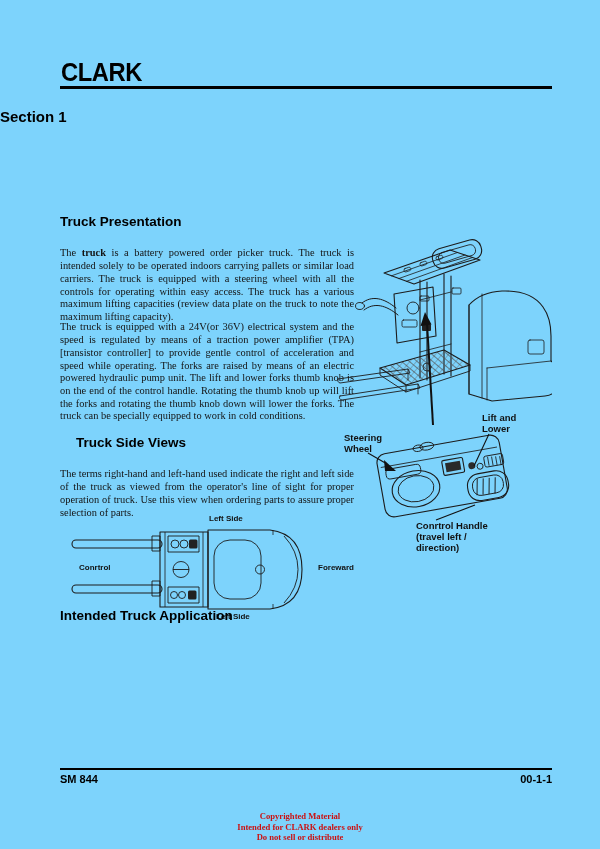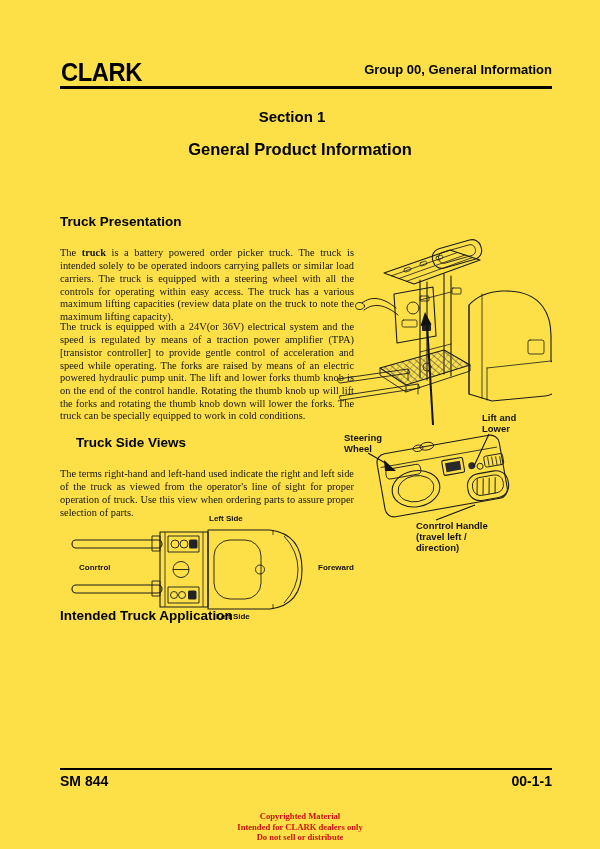--- a/index.html
+++ b/index.html
@@ -1,38 +1,38 @@
 <!DOCTYPE html>
 <html><head>
 <meta charset="utf-8">
 <style>
   html,body { margin:0; padding:0; background:#e8e8e8; }
   .page {
     position:relative; width:600px; height:849px; margin:0 auto;
-    background:#fde047; overflow:hidden;
+    background:#7dd3fc; overflow:hidden;
     font-family:"Liberation Serif", serif; color:#141414;
   }
   .abs { position:absolute; }
 
   
   .logo {
     left:61px; top:57px;
     font-family:"Liberation Sans", sans-serif; font-weight:bold;
     font-size:27px; letter-spacing:-0.5px; color:#000;
     transform:scaleX(0.88) scaleY(0.98); transform-origin:left top;
   }
   .group-title {
     top:62px; right:48px;
     font-family:"Liberation Sans", sans-serif; font-weight:bold;
     font-size:13px; color:#000;
   }
   .header-rule { left:60px; top:86px; width:492px; height:3px; background:#000; }
 
   .section-title {
-    left:0; top:108px; width:584px; text-align:center;
+    left:0; top:108px; width:584px; text-align:left;
     font-family:"Liberation Sans", sans-serif; font-weight:bold; font-size:15px; color:#000;
   }
   .page-title {
     left:0; top:140px; width:600px; text-align:center;
     font-family:"Liberation Sans", sans-serif; font-weight:bold; font-size:16.5px; color:#000;
   }
 
   .h3 {
     font-family:"Liberation Sans", sans-serif; font-weight:bold; font-size:13.5px; color:#000;
   }
@@ -70,44 +70,42 @@
   .cl-handle    { left:84px;  top:292px; width:100px; }
 
   .lbl-top    { left:132px; top:1px; }
   .lbl-left   { left:2px;   top:50px; }
   .lbl-right  { left:241px; top:50px; }
   .lbl-bottom { left:139px; top:99px; }
 
   
   .footer-rule { left:60px; top:768px; width:492px; height:2px; background:#000; }
   .footer-txt {
-    font-family:"Liberation Sans", sans-serif; font-weight:bold; font-size:14px; color:#000;
+    font-family:"Liberation Sans", sans-serif; font-weight:bold; font-size:11px; color:#000;
     top:773px;
   }
   .footer-left  { left:60px; }
   .footer-right { right:48px; }
 
   .copyright {
     left:0; top:811px; width:600px; text-align:center;
     font-family:"Liberation Serif", serif; font-weight:bold;
     font-size:8.6px; line-height:10.6px; color:#cc1111;
   }
   .copyright span { display:block; }
 </style>
 </head>
 <body>
 
 <div class="page">
 
   <div class="abs logo">CLARK</div>
-  <div class="abs group-title">Group 00, General Information</div>
   <div class="abs header-rule"></div>
 
   <div class="abs section-title">Section 1</div>
-  <div class="abs page-title">General Product Information</div>
 
   <div class="abs h3 tp">Truck Presentation</div>
   <p class="abs body-text para1"><span>The </span><span class="bold">truck</span><span> is a battery powered order picker truck. The truck is intended solely to be operated indoors carrying pallets or similar load carriers. The truck is equipped with a steering wheel with all the controls for operating within easy access. The truck has a various maximum lifting capacities (review data plate on the truck to note the maximum lifting capacity).</span></p>
   <p class="abs body-text para2">The truck is equipped with a 24V(or 36V) electrical system and the speed is regulated by means of a traction power amplifier (TPA) [transistor controller] to provide gentle control of acceleration and speed while operating. The forks are raised by means of an electric powered hydraulic pump unit. The lift and lower forks thumb knob is on the end of the control handle. Rotating the thumb knob up will lift the forks and rotating the thumb knob down will lower the forks. The truck can be specially equipped to work in cold conditions.</p>
 
   <div class="abs h3 sv">Truck Side Views</div>
   <p class="abs body-text para3">The terms right-hand and left-hand used indicate the right and left side of the truck as viewed from the operator's line of sight for proper operation of truck. Use this view when ordering parts to assure proper selection of parts.</p>
 
   <div class="abs fig-right">
     <svg width="220" height="348" viewBox="0 0 220 348">

